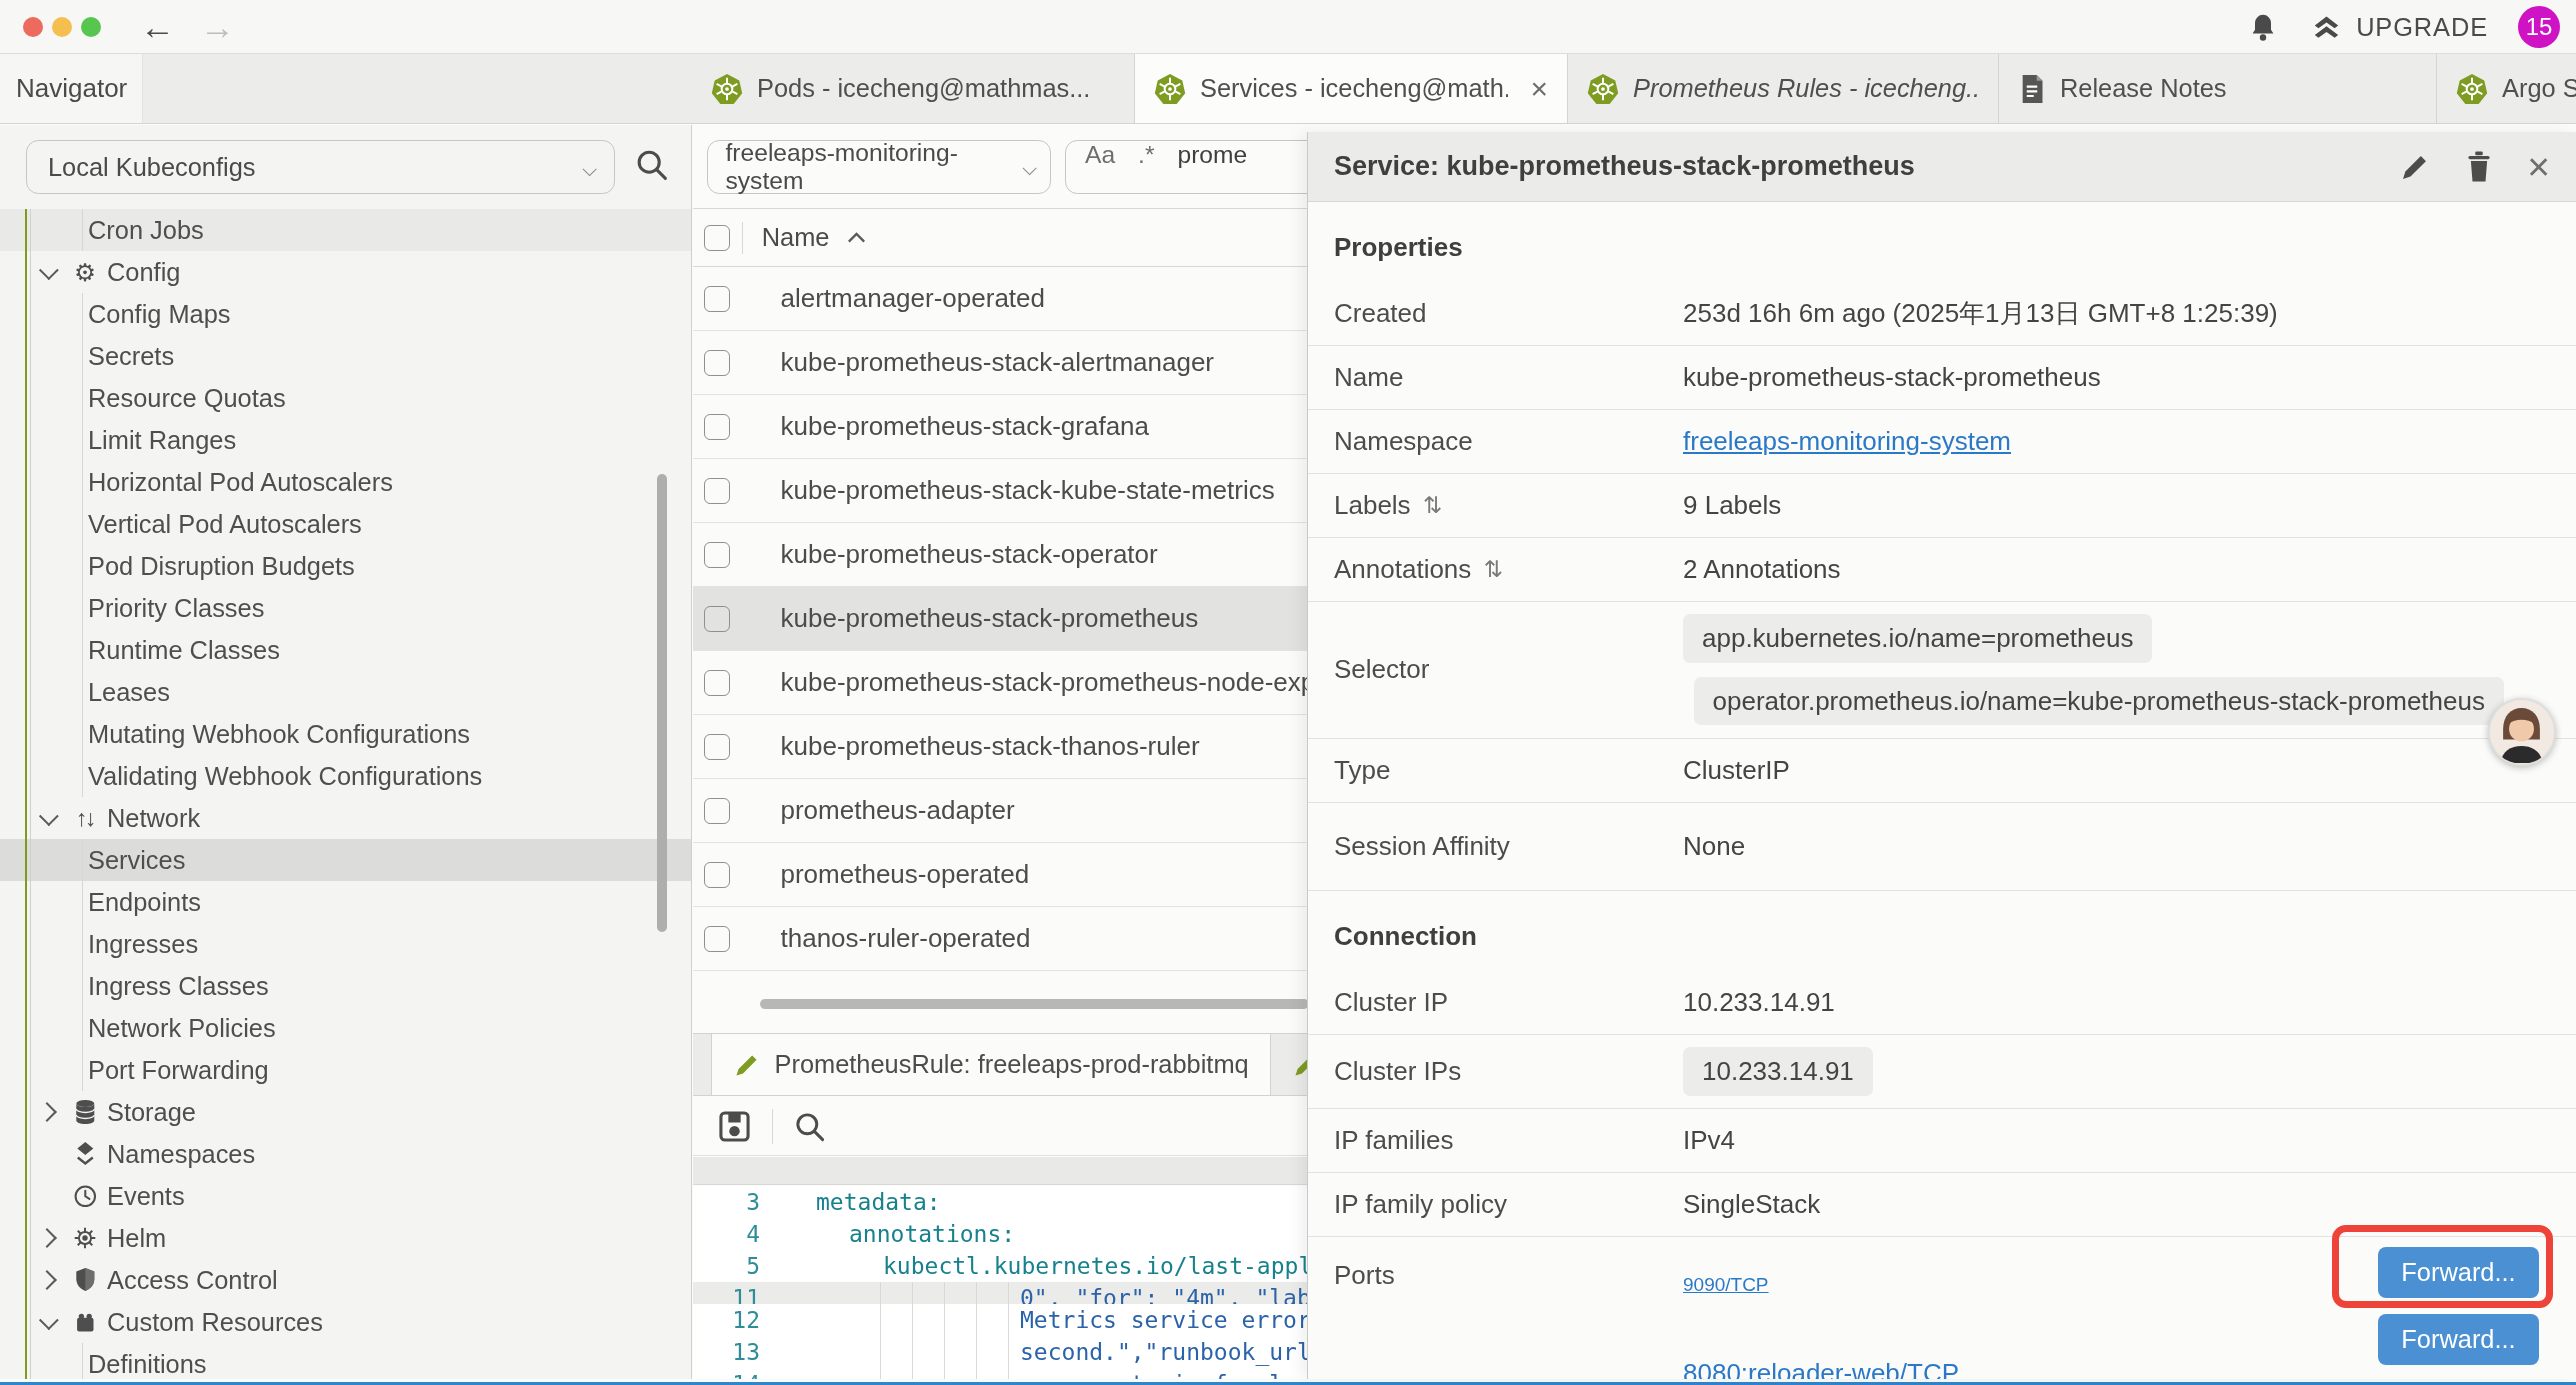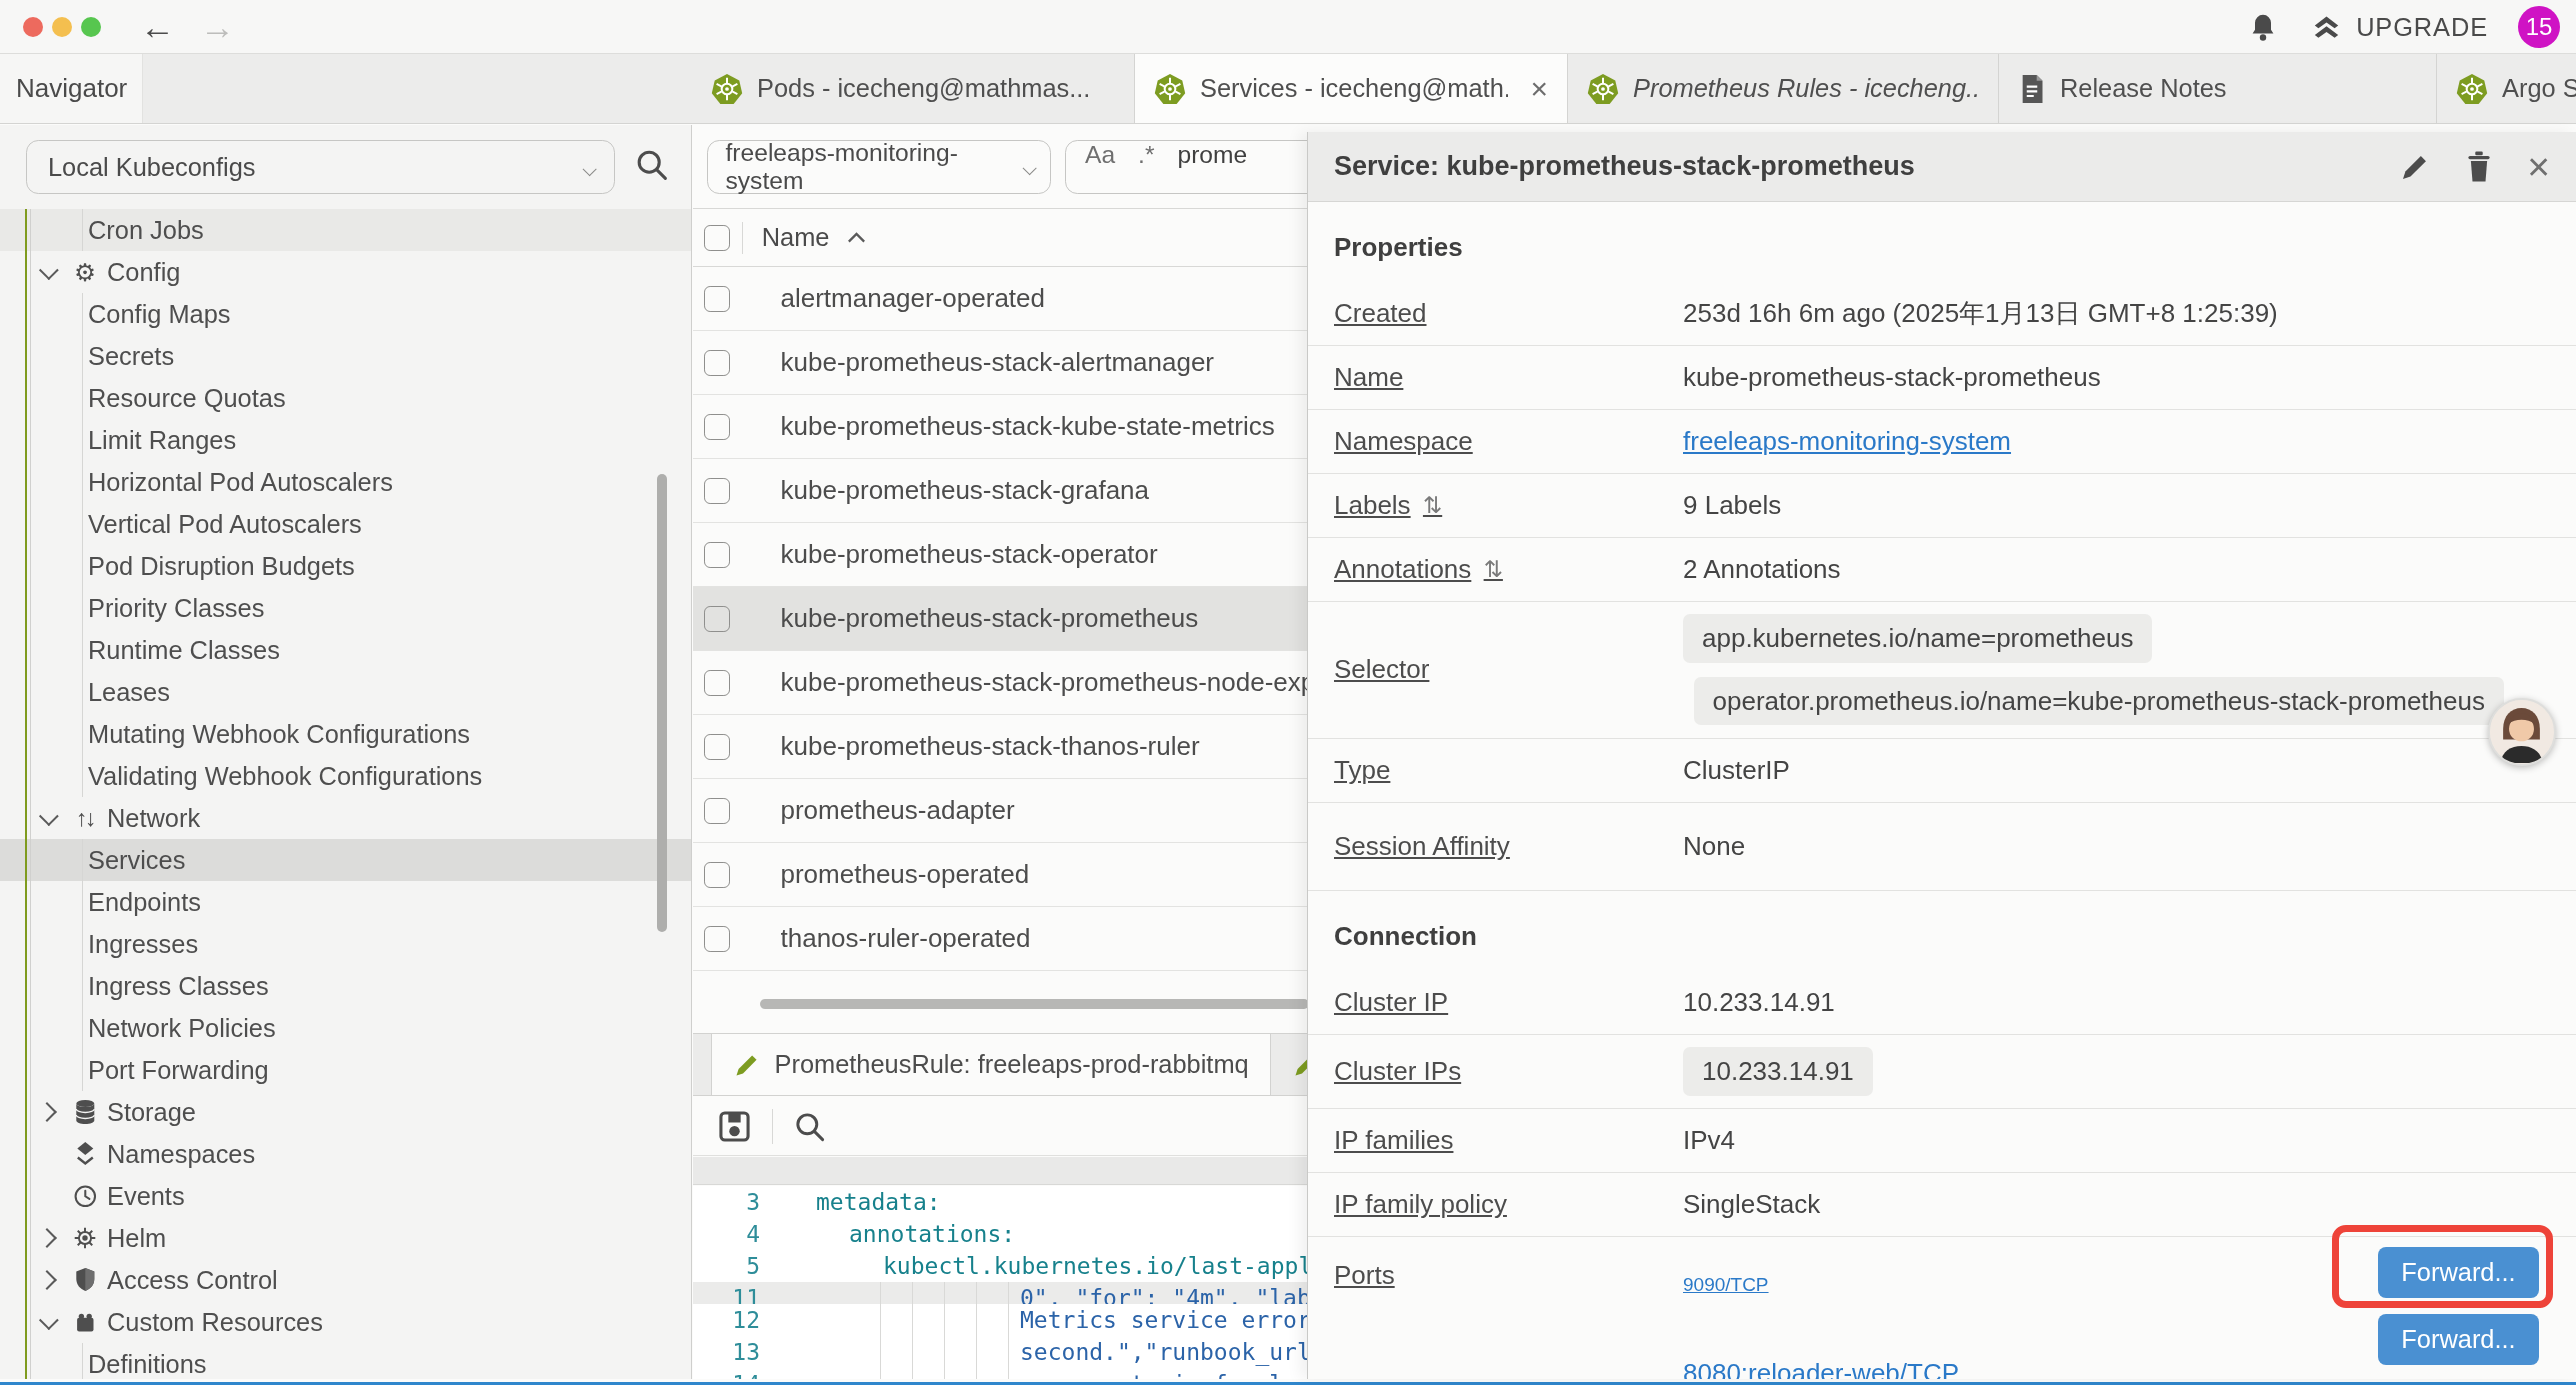--- a/index.html
+++ b/index.html
@@ -89,21 +89,21 @@
   .ed-guides { position:absolute; left:187px; top:96px; width:132px; height:114px; background:repeating-linear-gradient(90deg,#d9d9d7 0 0.9px,transparent 0.9px 32px); }
 
   
   .panel { position:absolute; left:1307px; top:132px; right:0; bottom:3.5px; background:#fbfbfa; border-left:0.9px solid #c9c9c7; box-shadow:-7px 0 14px rgba(0,0,0,0.06); overflow:hidden; }
   .phead { height:70px; background:#ebebea; border-bottom:0.9px solid #d6d6d4; display:flex; align-items:center; padding:0 26px; }
   .phead .ptitle { font-size:27px; font-weight:bold; color:#3f3f3f; }
   .phead .picons { margin-left:auto; display:flex; align-items:center; gap:33px; }
   .phead .xclose { font-size:39px; color:#6f6f6f; line-height:35px; }
   .psec-title { font-size:26px; font-weight:bold; color:#3f3f3f; padding:30px 26px 19px 26px; }
   .prow { position:relative; display:flex; border-bottom:0.9px solid #e2e2e0; padding:0 26px; align-items:center; min-height:64px; }
-  .prow .plabel { width:349px; flex:none; font-size:26px; color:#4c4c4c; display:flex; align-items:center; gap:12.3px;text-decoration:underline; }
+  .prow .plabel { width:349px; flex:none; font-size:26px; color:#4c4c4c; display:flex; align-items:center; gap:12.3px; }
   .prow .plabel .sorter { font-size:23px; color:#7a7a7a; }
   .prow .pvalue { font-size:26px; color:#444;text-align:center; }
   .prow .pvalue a, .plink { color:#2a79c8; text-decoration:underline; }
   .prow.tall { min-height:88px; }
   .prow.chips { padding-top:12.3px; padding-bottom:12.3px; }
   .chipcol { display:flex; flex-direction:column; gap:14px; align-items:flex-start; }
   .chip { background:#ececea; border-radius:7px; padding:8.8px 19px; font-size:26px; color:#444; white-space:nowrap; }
   .chip.indent2 { margin-left:10.5px; }
   .prow.ports { border-bottom:none; align-items:flex-start; padding-top:23px; min-height:163px; }
   .portlist { display:flex; flex-direction:column; gap:37px; }
@@ -411,25 +411,25 @@
         <div class="rrow">
           <span class="cbx"></span>
           <span class="nm">alertmanager-operated</span>
         </div>
         <div class="rrow">
           <span class="cbx"></span>
           <span class="nm">kube-prometheus-stack-alertmanager</span>
         </div>
         <div class="rrow">
           <span class="cbx"></span>
+          <span class="nm">kube-prometheus-stack-grafana</span>
+        </div>
+        <div class="rrow">
+          <span class="cbx"></span>
           <span class="nm">kube-prometheus-stack-kube-state-metrics</span>
-        </div>
-        <div class="rrow">
-          <span class="cbx"></span>
-          <span class="nm">kube-prometheus-stack-grafana</span>
         </div>
         <div class="rrow">
           <span class="cbx"></span>
           <span class="nm">kube-prometheus-stack-operator</span>
         </div>
         <div class="rrow selected">
           <span class="cbx"></span>
           <span class="nm">kube-prometheus-stack-prometheus</span>
         </div>
         <div class="rrow">

